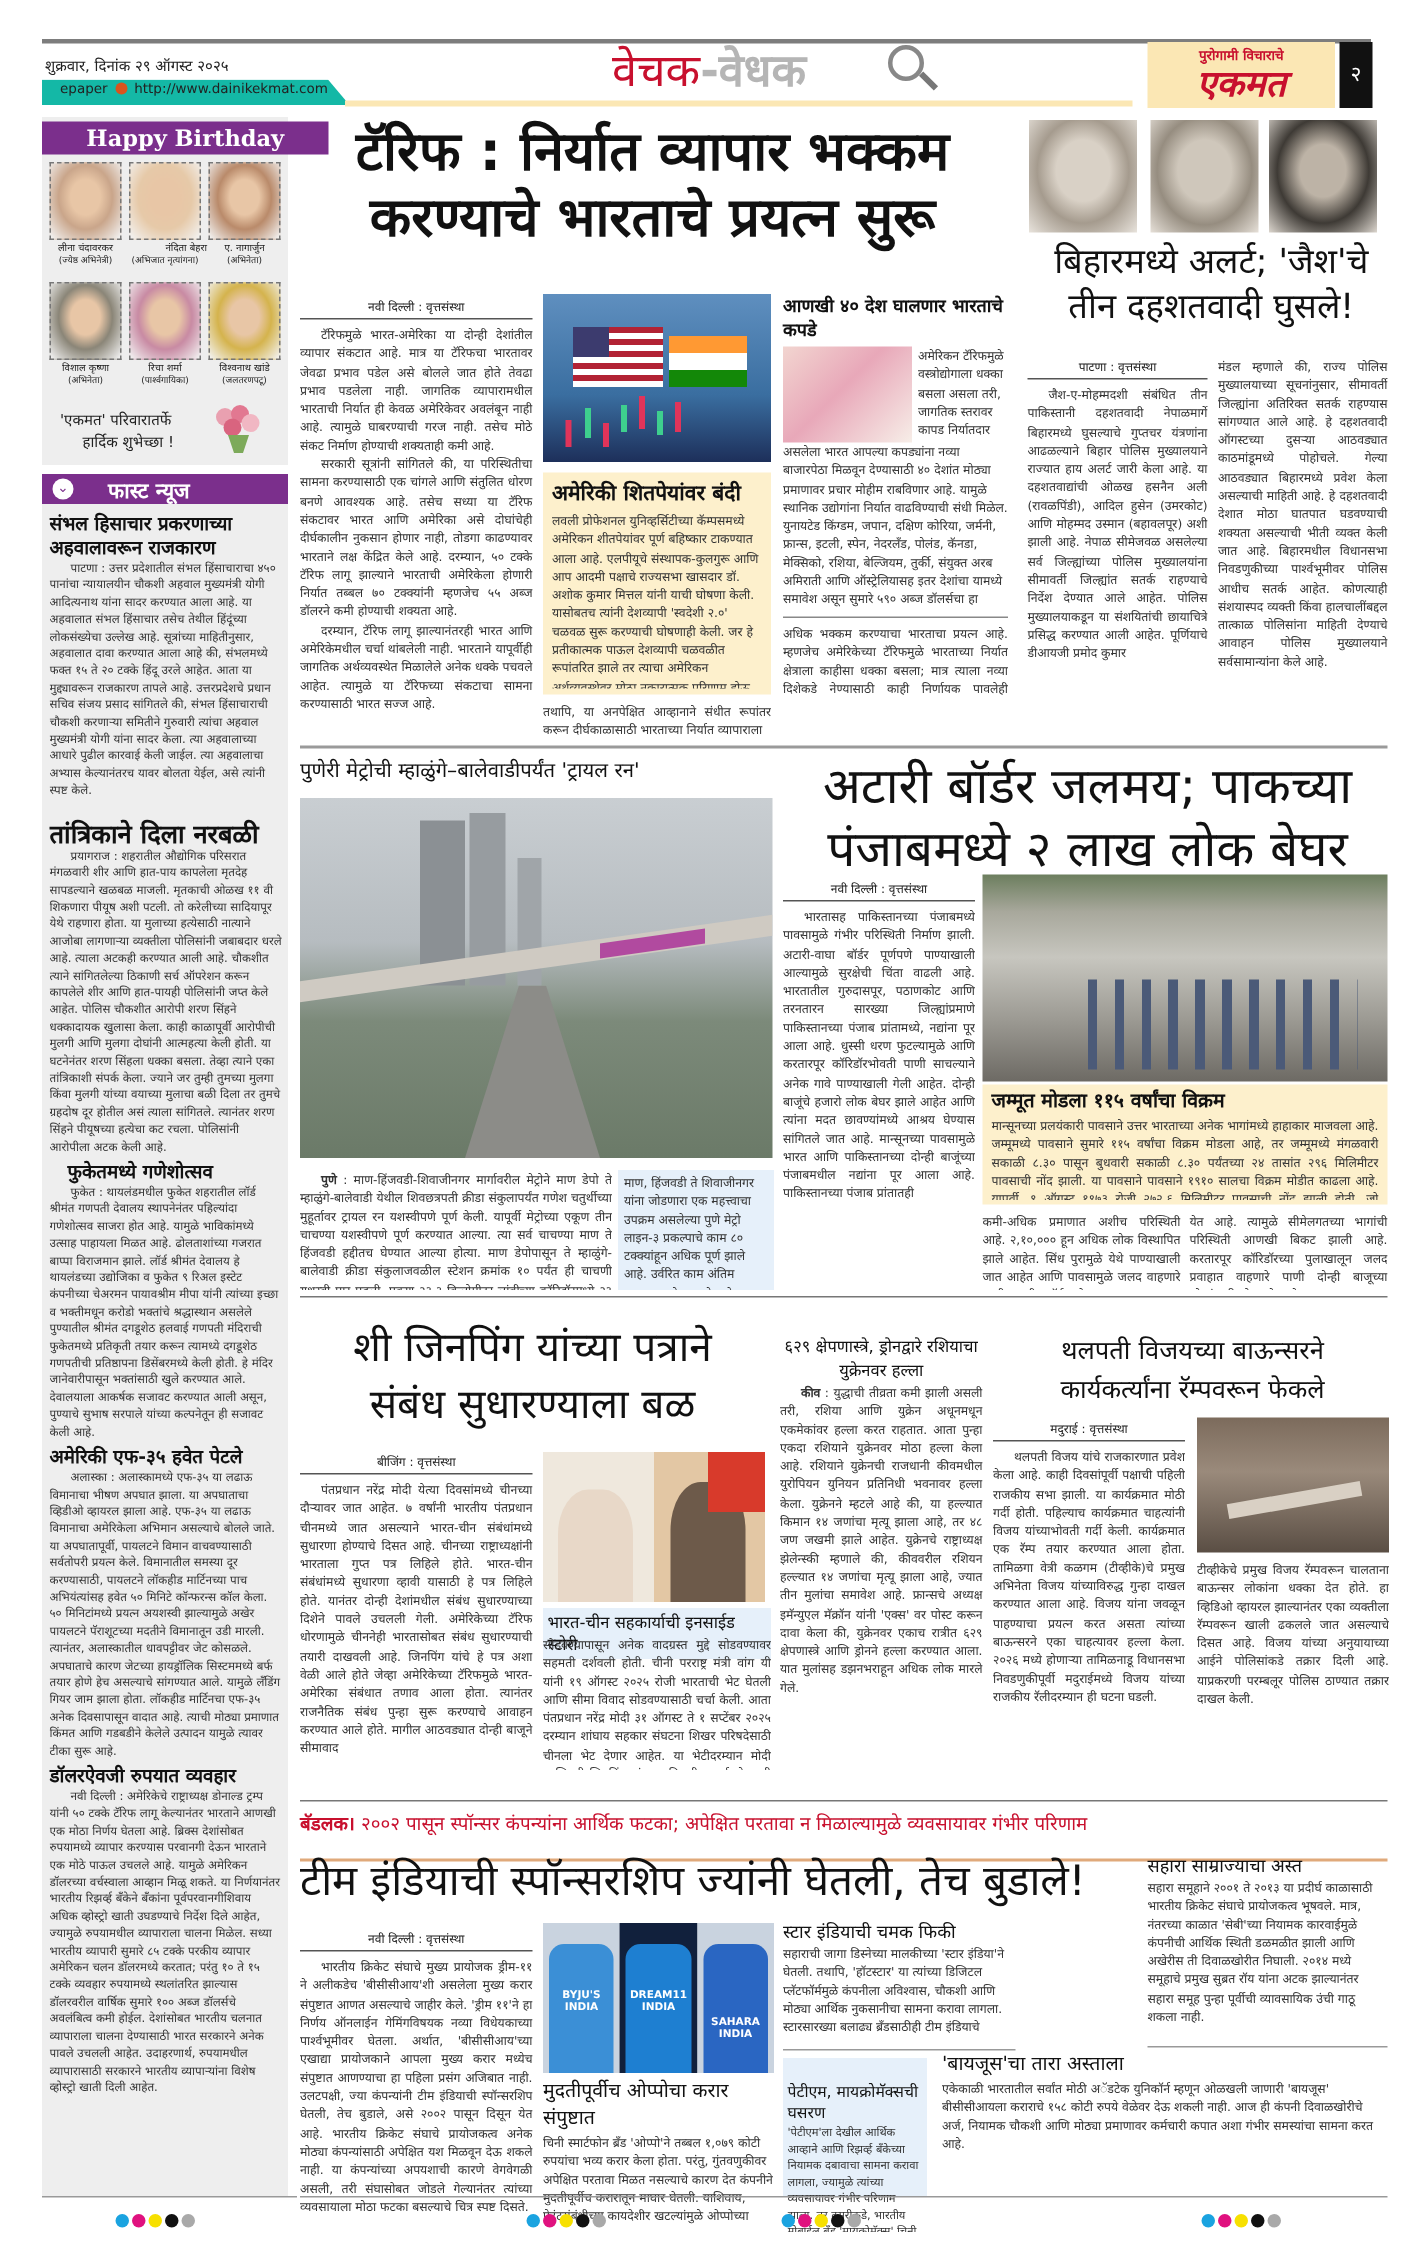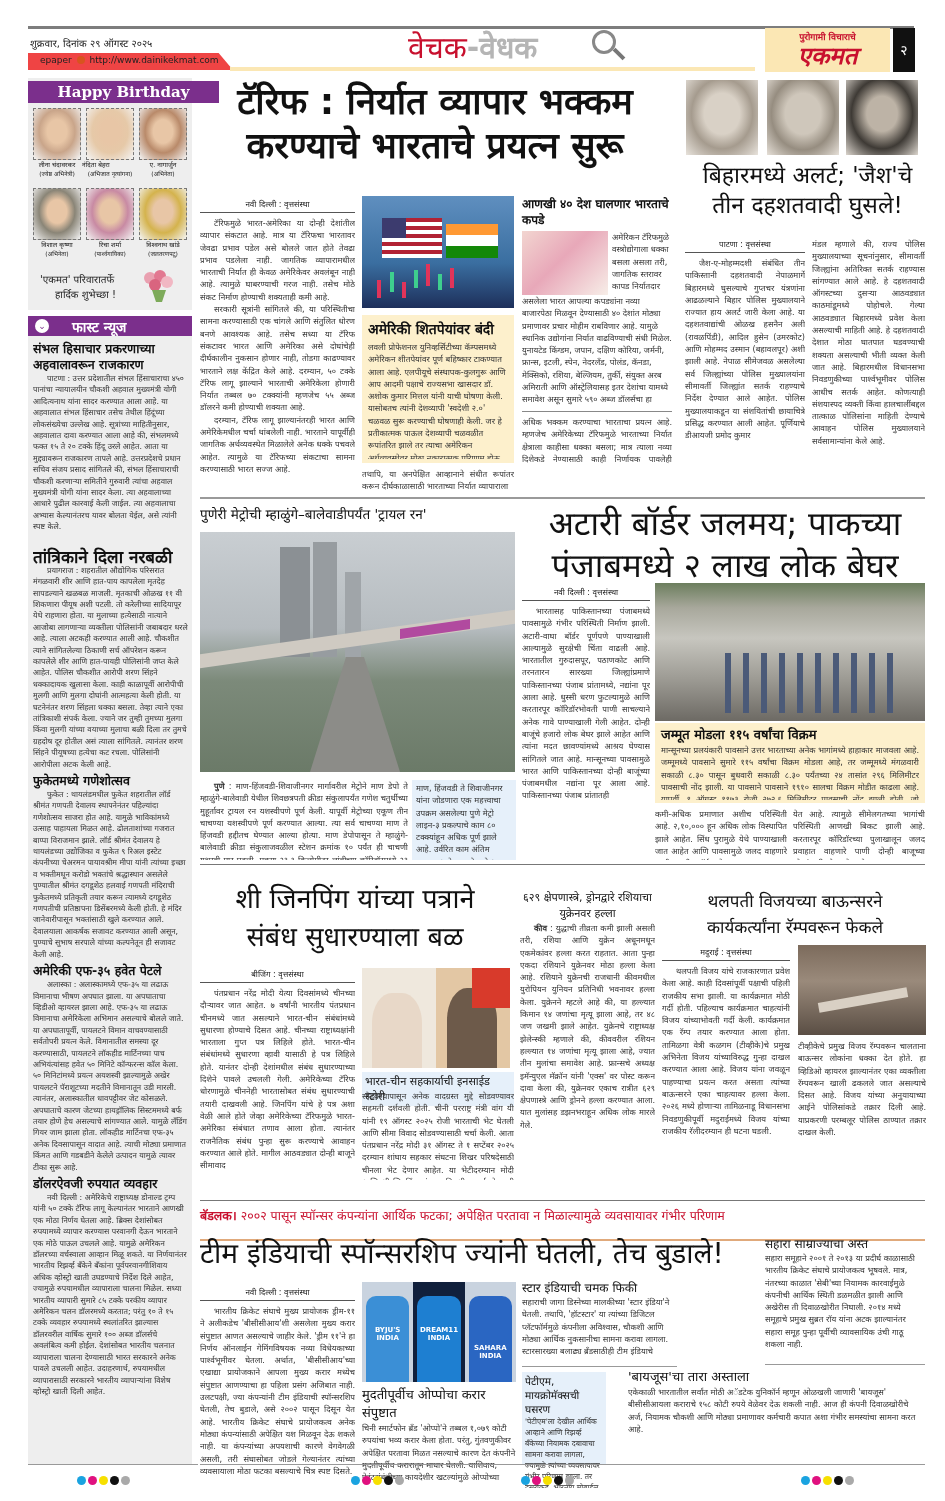--- a/index.html
+++ b/index.html
@@ -16,21 +16,21 @@
 .purple-box{background:#7b2f8c;color:#fff}
 .side-bg{background:#eeeeee}
 .reg{display:inline-block;width:9px;height:9px;border-radius:50%;margin:0 1px}
 .face{border:1px dashed #777;position:absolute;overflow:hidden}
 </style>
 </head>
 <body>
 
 <div class="abs" id="masthead-rule"></div>
 <div class="abs" style="left:30px;top:36px;font-size:10px;color:#222">शुक्रवार, दिनांक २९ ऑगस्ट २०२५</div>
-<div class="abs" style="left:28px;top:53px;width:205px;height:17px;background:#ef4444;clip-path:polygon(0 0,93% 0,100% 100%,0 100%);padding:2px 0 0 12px;font-size:9px;color:#222">
+<div class="abs" style="left:28px;top:53px;width:205px;height:17px;background:#14b8a6;clip-path:polygon(0 0,93% 0,100% 100%,0 100%);padding:2px 0 0 12px;font-size:9px;color:#222">
   <span>epaper</span>
   <span style="display:inline-block;width:8px;height:8px;border-radius:50%;background:#d8541e;vertical-align:-1px;margin:0 2px"></span>
   <a style="color:#222;text-decoration:none">http://www.dainikekmat.com</a>
 </div>
 <div class="abs" style="left:230px;top:67px;width:525px;height:4px;background:#fbe7b4"></div>
 <div class="abs" style="left:408px;top:28px;font-size:30px;line-height:40px;font-family:'DejaVu Sans',sans-serif">
   <span style="color:#c8102e">वेचक</span><span style="color:#b5b5b5;font-weight:bold">-वेधक</span>
 </div>
 <div class="abs" style="left:592px;top:30px;width:24px;height:24px;border:3px solid #888;border-radius:50%"></div>
 <div class="abs" style="left:612px;top:52px;width:14px;height:4px;background:#777;transform:rotate(45deg)"></div>
@@ -41,21 +41,21 @@
 <div class="abs" style="left:893px;top:28px;width:22px;height:44px;background:#111;color:#fff;font-size:14px;text-align:center;line-height:44px">२</div>
 
 <div class="abs side-bg" style="left:28px;top:78px;width:164px;height:232px"></div>
 <div class="abs purple-box" style="left:28px;top:81px;width:191px;height:22px;text-align:center;font-family:'DejaVu Serif',serif;font-weight:bold;font-size:15px;line-height:22px">Happy Birthday</div>
 
 <div id="bday-grid">
     <div class="face" style="left: 33px; top: 108px; width: 48px; height: 52px; background: radial-gradient(at 50% 45%, rgb(232, 198, 166) 0px, rgb(232, 198, 166) 30%, rgb(201, 165, 138) 55%, rgb(243, 243, 243) 100%);"></div>
     <div class="abs" style="left: 29px; top: 161px; width: 56px; text-align: center; font-size: 6.5px; line-height: 8px; color: rgb(34, 34, 34);">लीना चंदावरकर</div>
     <div class="abs" style="left: 27px; top: 170px; width: 60px; text-align: center; font-size: 6px; line-height: 8px; color: rgb(34, 34, 34);">(ज्येष्ठ अभिनेत्री)</div>
     <div class="face" style="left: 86px; top: 108px; width: 48px; height: 52px; background: radial-gradient(at 50% 45%, rgb(232, 198, 166) 0px, rgb(232, 198, 166) 30%, rgb(230, 201, 168) 55%, rgb(243, 243, 243) 100%);"></div>
-    <div class="abs" style="left: 82px; top: 161px; width: 56px; text-align: left; font-size: 6.5px; line-height: 8px; color: rgb(34, 34, 34);">नंदिता बेहरा</div>
+    <div class="abs" style="left: 82px; top: 161px; width: 56px; text-align: right; font-size: 6.5px; line-height: 8px; color: rgb(34, 34, 34);">नंदिता बेहरा</div>
     <div class="abs" style="left: 80px; top: 170px; width: 60px; text-align: center; font-size: 6px; line-height: 8px; color: rgb(34, 34, 34);">(अभिजात नृत्यांगना)</div>
     <div class="face" style="left: 139px; top: 108px; width: 48px; height: 52px; background: radial-gradient(at 50% 45%, rgb(232, 198, 166) 0px, rgb(232, 198, 166) 30%, rgb(185, 138, 106) 55%, rgb(243, 243, 243) 100%);"></div>
     <div class="abs" style="left: 135px; top: 161px; width: 56px; text-align: center; font-size: 6.5px; line-height: 8px; color: rgb(34, 34, 34);">ए. नागार्जुन</div>
     <div class="abs" style="left: 133px; top: 170px; width: 60px; text-align: center; font-size: 6px; line-height: 8px; color: rgb(34, 34, 34);">(अभिनेता)</div>
     <div class="face" style="left: 33px; top: 188px; width: 48px; height: 52px; background: radial-gradient(at 50% 45%, rgb(232, 198, 166) 0px, rgb(232, 198, 166) 30%, rgb(138, 133, 119) 55%, rgb(243, 243, 243) 100%);"></div>
     <div class="abs" style="left: 29px; top: 241px; width: 56px; text-align: center; font-size: 6.5px; line-height: 8px; color: rgb(34, 34, 34);">विशाल कृष्णा</div>
     <div class="abs" style="left: 27px; top: 250px; width: 60px; text-align: center; font-size: 6px; line-height: 8px; color: rgb(34, 34, 34);">(अभिनेता)</div>
     <div class="face" style="left: 86px; top: 188px; width: 48px; height: 52px; background: radial-gradient(at 50% 45%, rgb(232, 198, 166) 0px, rgb(232, 198, 166) 30%, rgb(200, 138, 163) 55%, rgb(243, 243, 243) 100%);"></div>
     <div class="abs" style="left: 82px; top: 241px; width: 56px; text-align: center; font-size: 6.5px; line-height: 8px; color: rgb(34, 34, 34);">रिचा शर्मा</div>
     <div class="abs" style="left: 80px; top: 250px; width: 60px; text-align: center; font-size: 6px; line-height: 8px; color: rgb(34, 34, 34);">(पार्श्वगायिका)</div>
@@ -79,21 +79,21 @@
 <div class="abs purple-box" style="left:28px;top:316px;width:164px;height:20px">
   <span style="position:absolute;left:7px;top:3px;width:14px;height:14px;border-radius:50%;background:#fff;color:#7b2f8c;font-size:9px;text-align:center;line-height:14px">⌄</span>
   <span style="position:absolute;left:44px;top:1px;font-size:14px;font-weight:bold">फास्ट न्यूज</span>
 </div>
 <div class="abs side-bg" style="left:28px;top:336px;width:164px;height:1128px"></div>
 <div id="fast-news-list" class="abs" style="left:33px;top:338px;width:155px;height:1124px;overflow:hidden">
     <div class="hl" style="font-size: 12.5px; line-height: 16px; margin-top: 3px; cursor: pointer;">संभल हिसाचार प्रकरणाच्या अहवालावरून राजकारण</div>
     <div class="body-text" style="text-indent: 14px; text-align: left; font-size: 7.8px; line-height: 11.4px;">पाटणा : उत्तर प्रदेशातील संभल हिंसाचाराचा ४५० पानांचा न्यायालयीन चौकशी अहवाल मुख्यमंत्री योगी आदित्यनाथ यांना सादर करण्यात आला आहे. या अहवालात संभल हिंसाचार तसेच तेथील हिंदूंच्या लोकसंख्येचा उल्लेख आहे. सूत्रांच्या माहितीनुसार, अहवालात दावा करण्यात आला आहे की, संभलमध्ये फक्त १५ ते २० टक्के हिंदू उरले आहेत. आता या मुद्द्यावरून राजकारण तापले आहे. उत्तरप्रदेशचे प्रधान सचिव संजय प्रसाद सांगितले की, संभल हिंसाचाराची चौकशी करणाऱ्या समितीने गुरुवारी त्यांचा अहवाल मुख्यमंत्री योगी यांना सादर केला. त्या अहवालाच्या आधारे पुढील कारवाई केली जाईल. त्या अहवालाचा अभ्यास केल्यानंतरच यावर बोलता येईल, असे त्यांनी स्पष्ट केले.</div>
     <div class="hl" style="font-size: 17px; line-height: 16px; margin-top: 16px; cursor: pointer;">तांत्रिकाने दिला नरबळी</div>
     <div class="body-text" style="text-indent: 14px; text-align: left; font-size: 7.8px; line-height: 11.4px;">प्रयागराज : शहरातील औद्योगिक परिसरात मंगळवारी शीर आणि हात-पाय कापलेला मृतदेह सापडल्याने खळबळ माजली. मृतकाची ओळख ११ वी शिकणारा पीयूष अशी पटली. तो करेलीच्या सादियापूर येथे राहणारा होता. या मुलाच्या हत्येसाठी नात्याने आजोबा लागणाऱ्या व्यक्तीला पोलिसांनी जबाबदार धरले आहे. त्याला अटकही करण्यात आली आहे. चौकशीत त्याने सांगितलेल्या ठिकाणी सर्च ऑपरेशन करून कापलेले शीर आणि हात-पायही पोलिसांनी जप्त केले आहेत. पोलिस चौकशीत आरोपी शरण सिंहने धक्कादायक खुलासा केला. काही काळापूर्वी आरोपीची मुलगी आणि मुलगा दोघांनी आत्महत्या केली होती. या घटनेनंतर शरण सिंहला धक्का बसला. तेव्हा त्याने एका तांत्रिकाशी संपर्क केला. ज्याने जर तुम्ही तुमच्या मुलगा किंवा मुलगी यांच्या वयाच्या मुलाचा बळी दिला तर तुमचे ग्रहदोष दूर होतील असं त्याला सांगितले. त्यानंतर शरण सिंहने पीयूषच्या हत्येचा कट रचला. पोलिसांनी आरोपीला अटक केली आहे.</div>
-    <div class="hl" style="font-size: 12.5px; line-height: 16px; margin-top: 3px; cursor: pointer;">फुकेतमध्ये गणेशोत्सव</div>
+    <div class="hl" style="font-size: 12.5px; line-height: 16px; margin-top: 3px; cursor: pointer; margin-left: 12px;">फुकेतमध्ये गणेशोत्सव</div>
     <div class="body-text" style="text-indent: 14px; text-align: left; font-size: 7.8px; line-height: 11.4px;">फुकेत : थायलंडमधील फुकेत शहरातील लॉर्ड श्रीमंत गणपती देवालय स्थापनेनंतर पहिल्यांदा गणेशोत्सव साजरा होत आहे. यामुळे भाविकांमध्ये उत्साह पाहायला मिळत आहे. ढोलताशांच्या गजरात बाप्पा विराजमान झाले. लॉर्ड श्रीमंत देवालय हे थायलंडच्या उद्योजिका व फुकेत ९ रिअल इस्टेट कंपनीच्या चेअरमन पायावश्रीम मीपा यांनी त्यांच्या इच्छा व भक्तीमधून करोडो भक्तांचे श्रद्धास्थान असलेले पुण्यातील श्रीमंत दगडूशेठ हलवाई गणपती मंदिराची फुकेतमध्ये प्रतिकृती तयार करून त्यामध्ये दगडूशेठ गणपतीची प्रतिष्ठापना डिसेंबरमध्ये केली होती. हे मंदिर जानेवारीपासून भक्तांसाठी खुले करण्यात आले. देवालयाला आकर्षक सजावट करण्यात आली असून, पुण्याचे सुभाष सरपाले यांच्या कल्पनेतून ही सजावट केली आहे.</div>
     <div class="hl" style="font-size: 12.5px; line-height: 16px; margin-top: 3px; cursor: pointer;">अमेरिकी एफ-३५ हवेत पेटले</div>
     <div class="body-text" style="text-indent: 14px; text-align: left; font-size: 7.8px; line-height: 11.4px;">अलास्का : अलास्कामध्ये एफ-३५ या लढाऊ विमानाचा भीषण अपघात झाला. या अपघाताचा व्हिडीओ व्हायरल झाला आहे. एफ-३५ या लढाऊ विमानाचा अमेरिकेला अभिमान असल्याचे बोलले जाते. या अपघातापूर्वी, पायलटने विमान वाचवण्यासाठी सर्वतोपरी प्रयत्न केले. विमानातील समस्या दूर करण्यासाठी, पायलटने लॉकहीड मार्टिनच्या पाच अभियंत्यांसह हवेत ५० मिनिटे कॉन्फरन्स कॉल केला. ५० मिनिटांमध्ये प्रयत्न अयशस्वी झाल्यामुळे अखेर पायलटने पॅराशूटच्या मदतीने विमानातून उडी मारली. त्यानंतर, अलास्कातील धावपट्टीवर जेट कोसळले. अपघाताचे कारण जेटच्या हायड्रॉलिक सिस्टममध्ये बर्फ तयार होणे हेच असल्याचे सांगण्यात आले. यामुळे लँडिंग गियर जाम झाला होता. लॉकहीड मार्टिनचा एफ-३५ अनेक दिवसापासून वादात आहे. त्याची मोठ्या प्रमाणात किंमत आणि गडबडीने केलेले उत्पादन यामुळे त्यावर टीका सुरू आहे.</div>
     <div class="hl" style="font-size: 12.5px; line-height: 16px; margin-top: 3px; cursor: pointer;">डॉलरऐवजी रुपयात व्यवहार</div>
     <div class="body-text" style="text-indent: 14px; text-align: left; font-size: 7.8px; line-height: 11.4px;">नवी दिल्ली : अमेरिकेचे राष्ट्राध्यक्ष डोनाल्ड ट्रम्प यांनी ५० टक्के टॅरिफ लागू केल्यानंतर भारताने आणखी एक मोठा निर्णय घेतला आहे. ब्रिक्स देशांसोबत रुपयामध्ये व्यापार करण्यास परवानगी देऊन भारताने एक मोठे पाऊल उचलले आहे. यामुळे अमेरिकन डॉलरच्या वर्चस्वाला आव्हान मिळू शकते. या निर्णयानंतर भारतीय रिझर्व्ह बँकेने बँकांना पूर्वपरवानगीशिवाय अधिक व्होस्ट्रो खाती उघडण्याचे निर्देश दिले आहेत, ज्यामुळे रुपयामधील व्यापाराला चालना मिळेल. सध्या भारतीय व्यापारी सुमारे ८५ टक्के परकीय व्यापार अमेरिकन चलन डॉलरमध्ये करतात; परंतु १० ते १५ टक्के व्यवहार रुपयामध्ये स्थलांतरित झाल्यास डॉलरवरील वार्षिक सुमारे १०० अब्ज डॉलर्सचे अवलंबित्व कमी होईल. देशांसोबत भारतीय चलनात व्यापाराला चालना देण्यासाठी भारत सरकारने अनेक पावले उचलली आहेत. उदाहरणार्थ, रुपयामधील व्यापारासाठी सरकारने भारतीय व्यापाऱ्यांना विशेष व्होस्ट्रो खाती दिली आहेत.</div>
   </div>
 <div class="hr" style="left:28px;top:1464px;width:170px;height:1px;background:#999"></div>
 
 <div class="abs hl" style="left:200px;top:80px;width:470px;font-size:36px;line-height:44px;text-align:center;font-weight:900;color:#111">
   <div>टॅरिफ : निर्यात व्यापार भक्कम</div>
@@ -252,21 +252,21 @@
   </div>
 <div class="abs" style="left:362px;top:1386px;width:155px">
   <div class="hl" style="font-size:13px;line-height:18px;font-weight:normal">मुदतीपूर्वीच ओप्पोचा करार संपुष्टात</div>
   <div class="body-text" style="height:62px;text-align:left">चिनी स्मार्टफोन ब्रँड 'ओप्पो'ने तब्बल १,०७९ कोटी रुपयांचा भव्य करार केला होता. परंतु, गुंतवणुकीवर अपेक्षित परतावा मिळत नसल्याचे कारण देत कंपनीने मुदतीपूर्वीच करारातून माघार घेतली. याशिवाय, पेटंटसंबंधीच्या कायदेशीर खटल्यांमुळे ओप्पोच्या अडचणीत आणखी भर पडली.</div>
 </div>
 <div class="abs" style="left:522px;top:1280px;width:155px">
   <div class="hl" style="font-size:12px;line-height:16px;font-weight:normal">स्टार इंडियाची चमक फिकी</div>
   <div class="body-text" style="height:62px;text-align:left">सहाराची जागा डिस्नेच्या मालकीच्या 'स्टार इंडिया'ने घेतली. तथापि, 'हॉटस्टार' या त्यांच्या डिजिटल प्लॅटफॉर्ममुळे कंपनीला अविश्वास, चौकशी आणि मोठ्या आर्थिक नुकसानीचा सामना करावा लागला. स्टारसारख्या बलाढ्य ब्रँडसाठीही टीम इंडियाचे प्रायोजकत्व फारसे लाभदायक ठरले नाही.</div>
 </div>
 <div class="hr" style="left:522px;top:1366px;width:155px;height:1px;background:#999"></div>
-<div class="abs" style="left:522px;top:1372px;width:84px;height:92px;background:#e6f0fa;padding:2px 3px">
+<div class="abs" style="left:522px;top:1372px;width:96px;height:92px;background:#e6f0fa;padding:16px 3px">
   <div class="hl" style="font-size:10.5px;line-height:14px;font-weight:normal">पेटीएम, मायक्रोमॅक्सची घसरण</div>
   <div class="body-text" style="height:72px;text-align:left;font-size:7.5px;line-height:11px">'पेटीएम'ला देखील आर्थिक आव्हाने आणि रिझर्व्ह बँकेच्या नियामक दबावाचा सामना करावा लागला, ज्यामुळे त्यांच्या व्यवसायावर गंभीर परिणाम झाला. तर दुसरीकडे, भारतीय मोबाईल ब्रँड 'मायक्रोमॅक्स' चिनी कंपन्यांच्या तीव्र स्पर्धेत पूर्णपणे मागे पडला.</div>
 </div>
 <div class="abs" style="left:765px;top:1236px;width:160px">
   <div class="hl" style="font-size:12px;line-height:16px;font-weight:normal">सहारा साम्राज्याचा अस्त</div>
   <div class="body-text" style="height:118px;text-align:left">सहारा समूहाने २००१ ते २०१३ या प्रदीर्घ काळासाठी भारतीय क्रिकेट संघाचे प्रायोजकत्व भूषवले. मात्र, नंतरच्या काळात 'सेबी'च्या नियामक कारवाईमुळे कंपनीची आर्थिक स्थिती डळमळीत झाली आणि अखेरीस ती दिवाळखोरीत निघाली. २०१४ मध्ये समूहाचे प्रमुख सुब्रत रॉय यांना अटक झाल्यानंतर सहारा समूह पुन्हा पूर्वीची व्यावसायिक उंची गाठू शकला नाही.</div>
 </div>
 <div class="hr" style="left:765px;top:1364px;width:160px;height:1px;background:#999"></div>
 <div class="abs" style="left:628px;top:1368px;width:297px">
   <div class="hl" style="font-size:13px;line-height:18px;font-weight:normal">'बायजूस'चा तारा अस्ताला</div>

